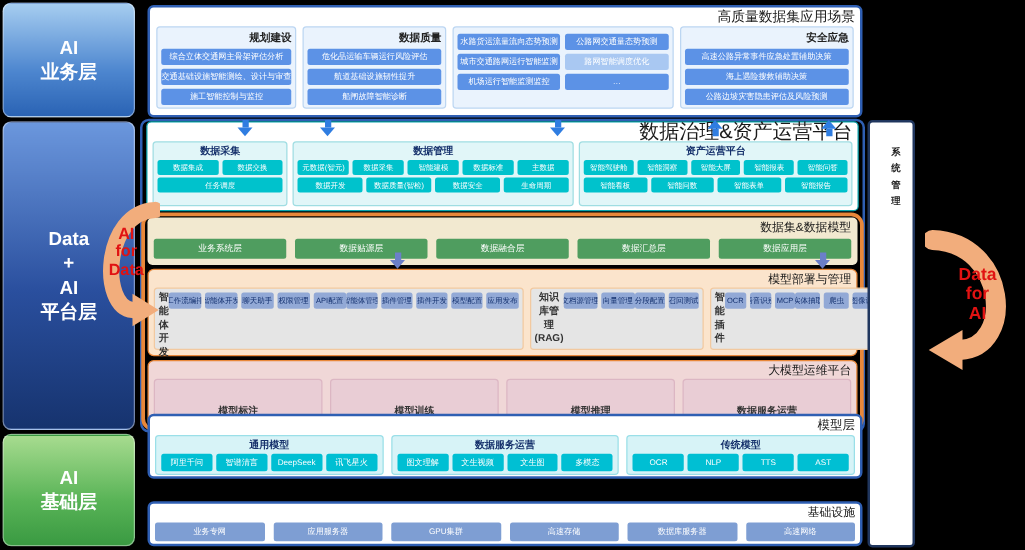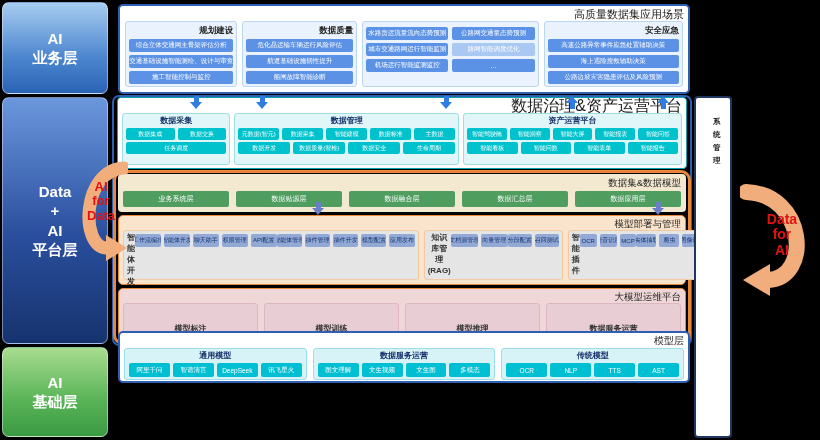--- a/index.html
+++ b/index.html
@@ -311,20 +311,31 @@
         <div class="grow">
           <div class="bar">OCR</div>
           <div class="bar">NLP</div>
           <div class="bar">TTS</div>
           <div class="bar">AST</div>
         </div>
       </div>
     </div>
   </div>
 
+  <div class="mainbox infrabox">
+    <div class="bt">基础设施</div>
+    <div class="irow">
+      <div class="bar">业务专网</div>
+      <div class="bar">应用服务器</div>
+      <div class="bar">GPU集群</div>
+      <div class="bar">高速存储</div>
+      <div class="bar">数据库服务器</div>
+      <div class="bar">高速网络</div>
+    </div>
+  </div>
 
   <div class="sys">
     <div class="ct">系统管理</div>
     <div class="bar">用户&amp;权限</div>
     <div class="bar">日志监控</div>
     <div class="bar m">资源管理</div>
     <div class="bar m">调度管理</div>
     <div class="bar m">流程管理</div>
     <div class="bar m">存储管理</div>
     <div class="bar m">系统配置</div>

